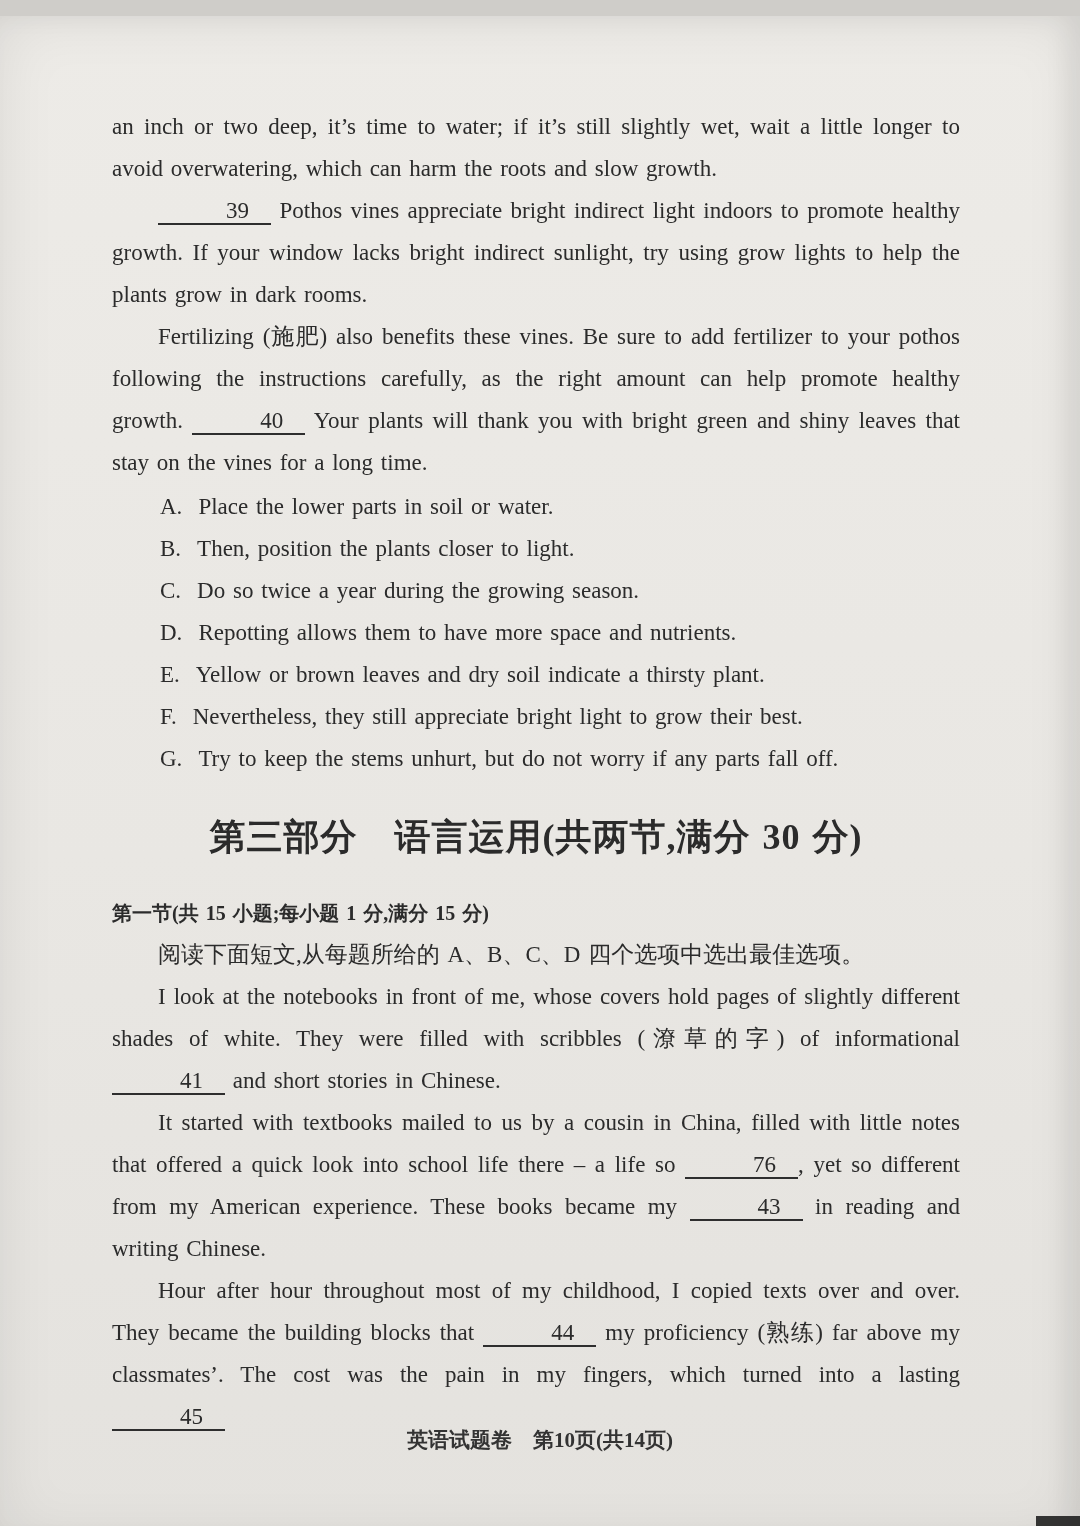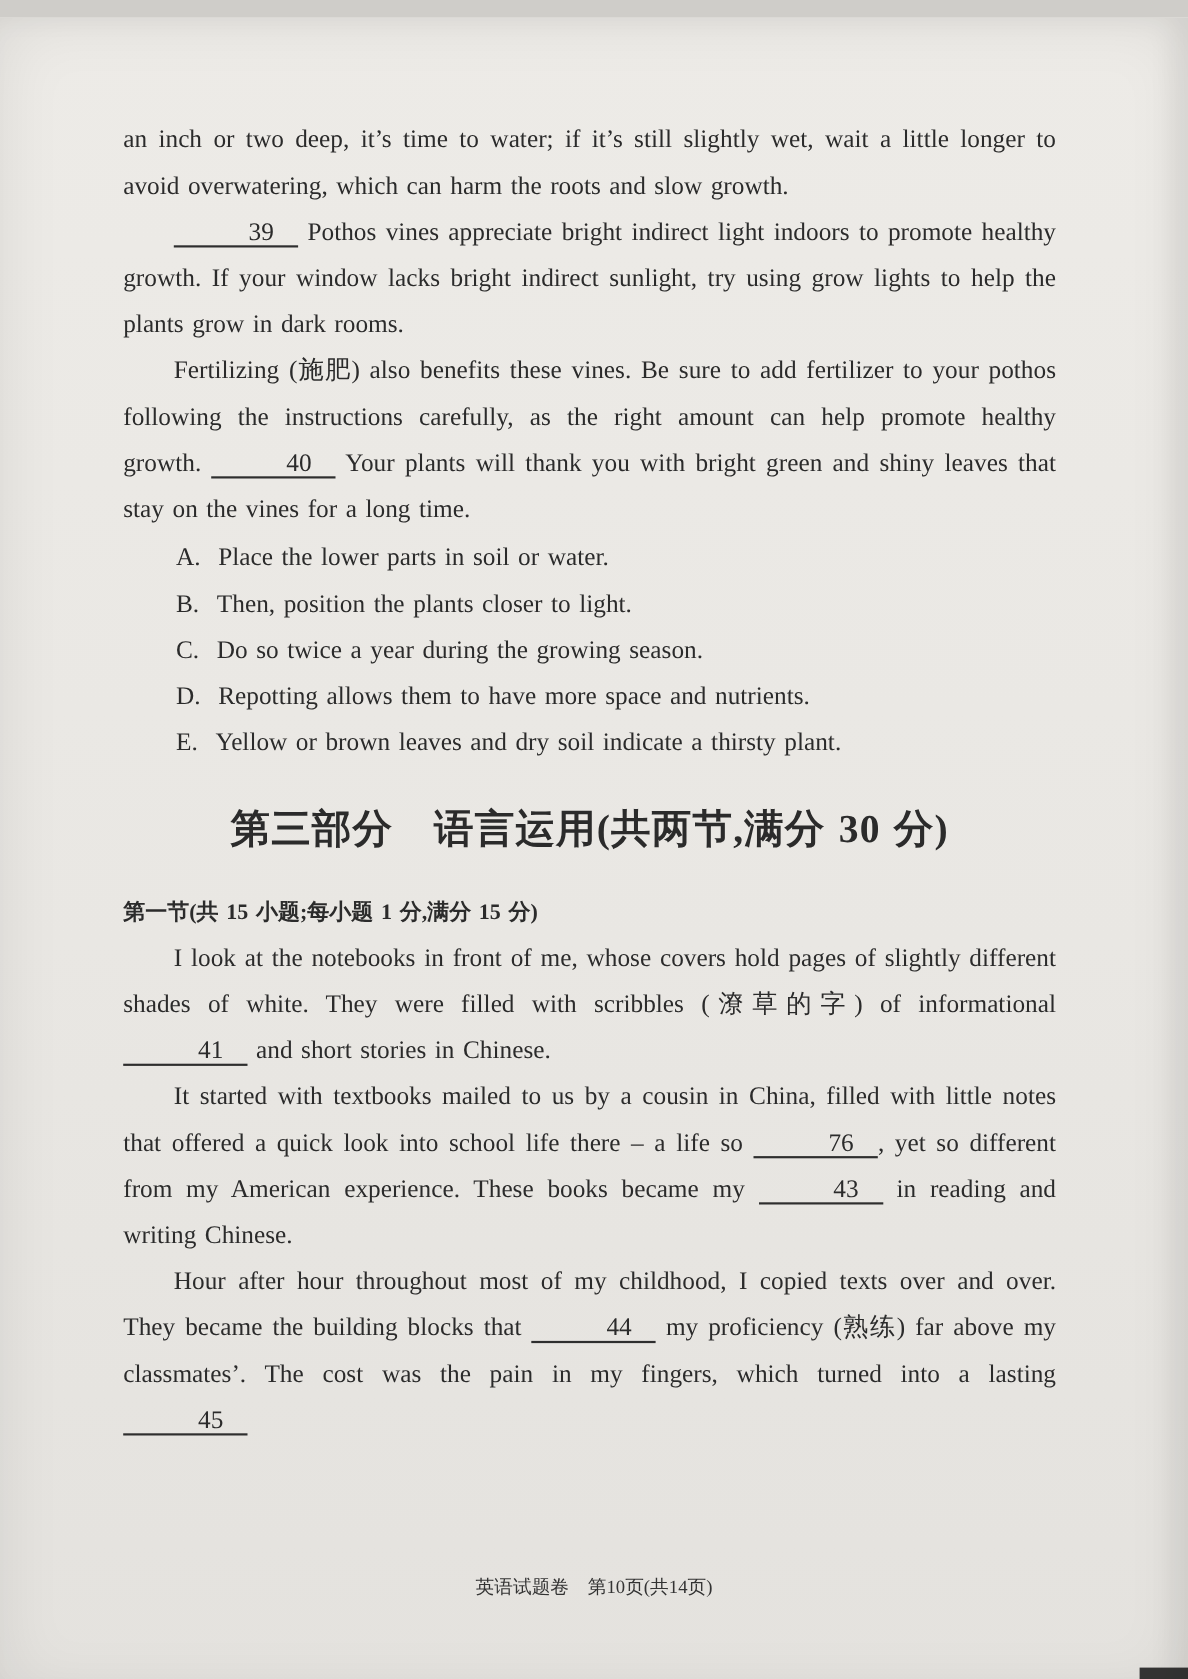--- a/index.html
+++ b/index.html
@@ -62,22 +62,22 @@
   .instruction{
     text-indent:46px;
     text-align:left;
   }
   .footer{
     position:absolute;
     left:0;
     right:0;
     bottom:88px;
     text-align:center;
-    font-size:17px;
-    font-weight:400;
+    font-size:21px;
+    font-weight:700;
     color:#333;
   }
   .scan-edge-bottom{
     position:absolute;
     left:0;
     bottom:0;
     width:100%;
     height:6px;
     background:linear-gradient(90deg,#3a3a3a 0%,#6a6a6a 30%,#bdbbb7 70%,#2a2a2a 100%);
     opacity:0.55;
@@ -106,26 +106,29 @@
     <p class="para"><span>Fertilizing (施肥) also benefits these vines. Be sure to add fertilizer to your pothos following the instructions carefully, as the right amount can help promote healthy growth.</span>
       <span class="blank">40</span>
       <span>Your plants will thank you with bright green and shiny leaves that stay on the vines for a long time.</span></p>
 
     <div class="options">
       <p class="option"><span class="opt-label">A.</span><span>Place the lower parts in soil or water.</span></p>
       <p class="option"><span class="opt-label">B.</span><span>Then, position the plants closer to light.</span></p>
       <p class="option"><span class="opt-label">C.</span><span>Do so twice a year during the growing season.</span></p>
       <p class="option"><span class="opt-label">D.</span><span>Repotting allows them to have more space and nutrients.</span></p>
       <p class="option"><span class="opt-label">E.</span><span>Yellow or brown leaves and dry soil indicate a thirsty plant.</span></p>
+      <p class="option"><span class="opt-label">F.</span><span>Nevertheless, they still appreciate bright light to grow their best.</span></p>
+      <p class="option"><span class="opt-label">G.</span><span>Try to keep the stems unhurt, but do not worry if any parts fall off.</span></p>
     </div>
 
     <p class="part-title">第三部分　语言运用(共两节,满分 30 分)</p>
 
     <p class="section-heading">第一节(共 15 小题;每小题 1 分,满分 15 分)</p>
 
+    <p class="instruction">阅读下面短文,从每题所给的 A、B、C、D 四个选项中选出最佳选项。</p>
 
     <p class="para"><span>I look at the notebooks in front of me, whose covers hold pages of slightly different shades of white. They were filled with scribbles (潦草的字) of informational</span>
       <span class="blank">41</span>
       <span>and short stories in Chinese.</span></p>
 
     <p class="para"><span>It started with textbooks mailed to us by a cousin in China, filled with little notes that offered a quick look into school life there – a life so</span>
       <span class="blank">76</span><span>, yet so different from my American experience. These books became my</span>
       <span class="blank">43</span>
       <span>in reading and writing Chinese.</span></p>
 

